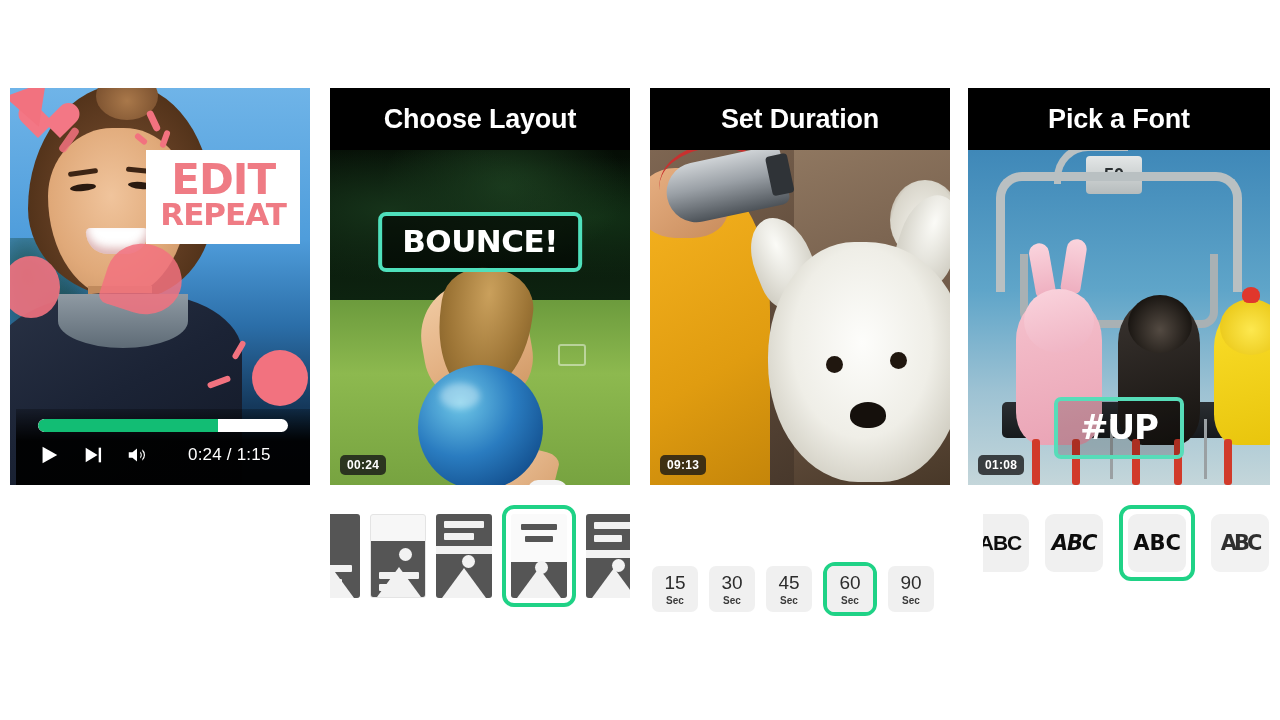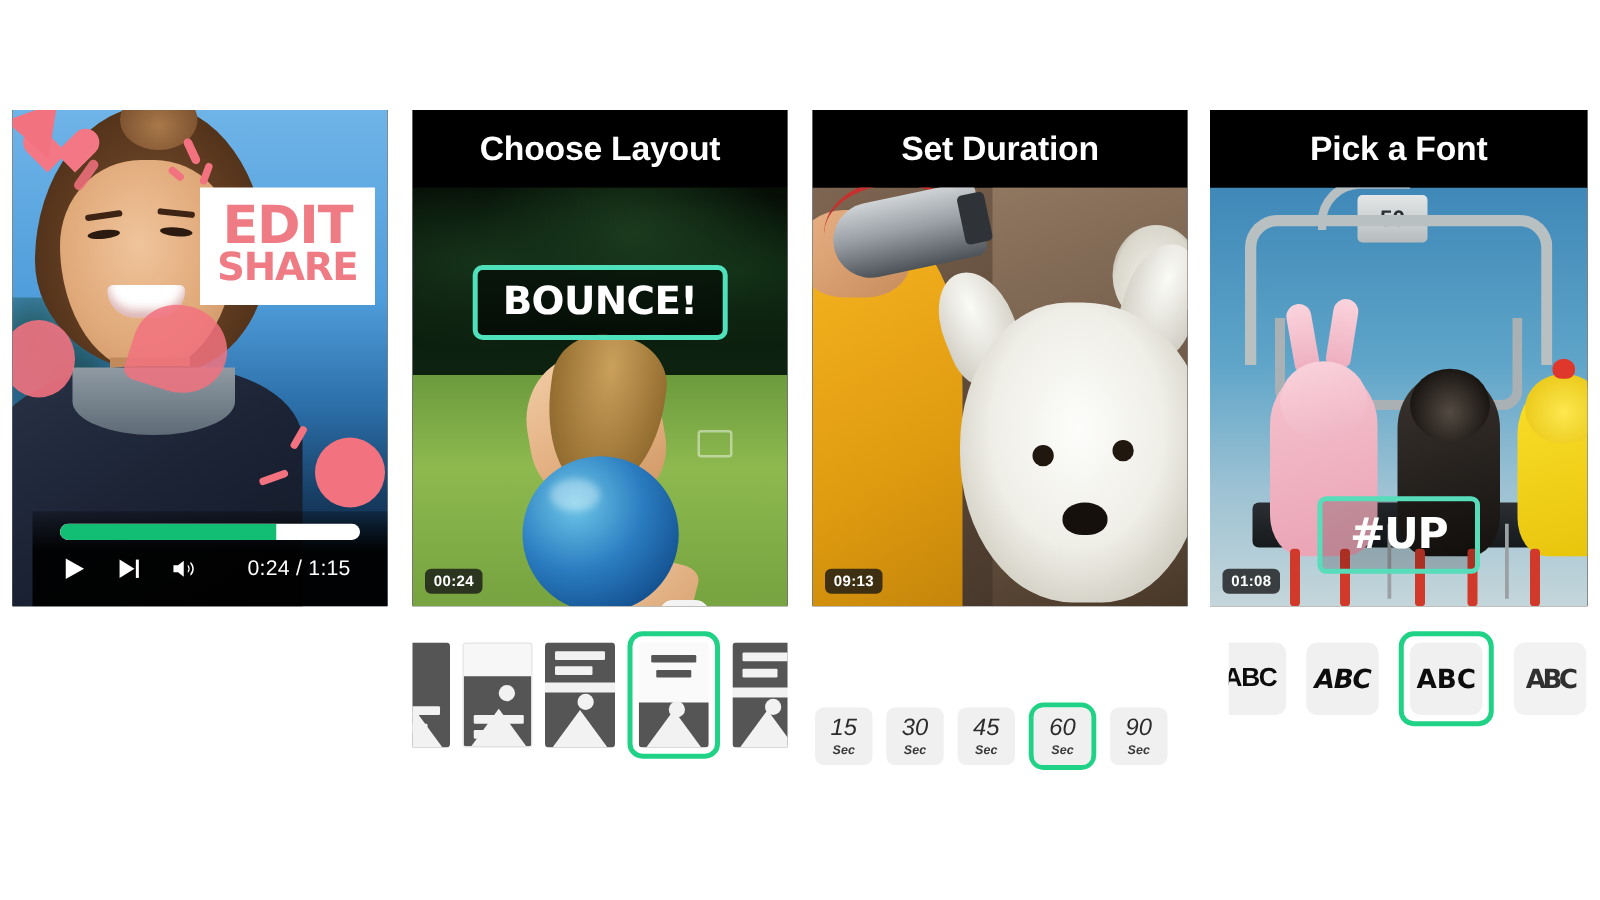--- a/index.html
+++ b/index.html
@@ -116,21 +116,21 @@
     color:#ef7b84; font-weight:800; line-height:.96;
     font-family:"DejaVu Sans", sans-serif;
     letter-spacing:-1px;
   }
   .s1 { font-size:42px; }
   .s2 { font-size:36px; }
   .s3 { font-size:31px; }
 
   
   .player {
-    position:absolute; left:16px; right:0; bottom:0; height:76px;
+    position:absolute; left:6px; right:0; bottom:0; height:76px;
     background: linear-gradient(180deg, rgba(0,0,0,.25), rgba(0,0,0,.95) 42%);
     padding: 10px 22px 0;
   }
   .track {
     height:13px; border-radius:7px; background:#fff; overflow:hidden;
     position:relative;
   }
   .track .fill { height:100%; background:#12bd74; border-radius:7px 0 0 7px; }
   .ctrls { display:flex; align-items:center; gap:22px; margin-top:12px; }
   .ic { width:22px; height:22px; fill:#fff; flex:0 0 auto; }
@@ -282,21 +282,21 @@
   .sel-ring {
     position:relative; flex:0 0 auto;
     border:4px solid #1fd286; border-radius:12px; padding:5px;
     background:#fff;
     box-shadow: 0 0 0 3px #fff inset;
   }
 
   .chip {
     width:46px; height:46px; background:#f0f0f0; border-radius:7px;
     display:flex; flex-direction:column; align-items:center; justify-content:center;
-    flex:0 0 auto; color:#2c2c2c;font-style:italic;
+    flex:0 0 auto; color:#2c2c2c;
   }
   .chip .num { font-size:19px; line-height:1; font-weight:400; }
   .chip .sec { font-size:10px; margin-top:3px; font-weight:700; color:#3a3a3a; }
 
   .fchip {
     width:58px; height:58px; background:#f0f0f0; border-radius:9px;
     display:flex; align-items:center; justify-content:center;
     flex:0 0 auto; color:#0d0d0d; font-weight:800; font-size:21px;
   }
   .f-cond { font-family:"Liberation Sans", sans-serif; letter-spacing:-1px; }
@@ -335,21 +335,21 @@
         <div class="dood dash4"></div>
         <div class="dood blob1"></div>
         <div class="dood blob2"></div>
         <div class="tri1"></div>
         <div class="dood blob3"></div>
         <div class="dood dash5"></div>
         <div class="dood dash6"></div>
 
         <div class="sticker">
           <div class="s1">EDIT</div>
-          <div class="s3">SHARE</div>
+          <div class="s3">REPEAT</div>
         </div>
 
         <div class="player">
           <div class="track">
             <div class="fill" id="progress-fill" style="width: 72%;"></div>
           </div>
           <div class="ctrls">
             <svg class="ic" viewBox="0 0 24 24">
                 <path d="M5 3l16 9-16 9z"></path>
               </svg>

